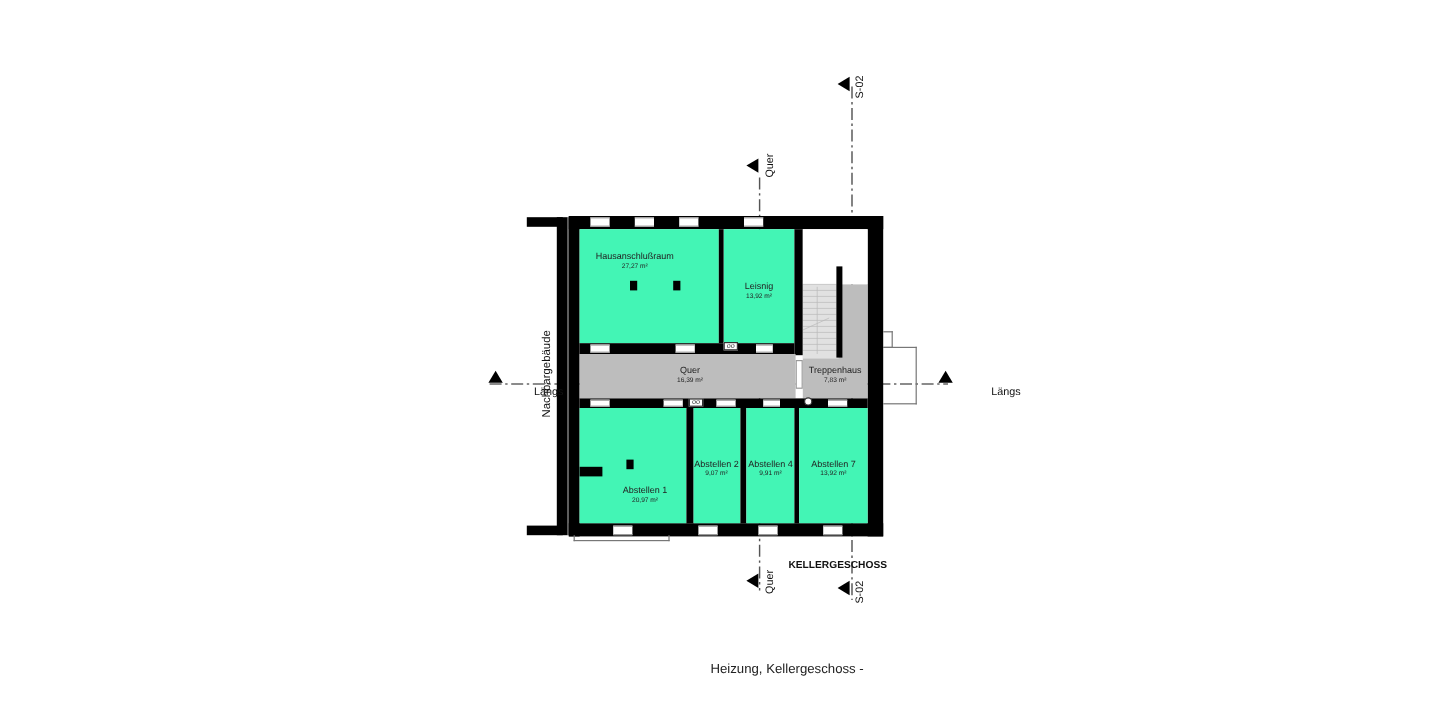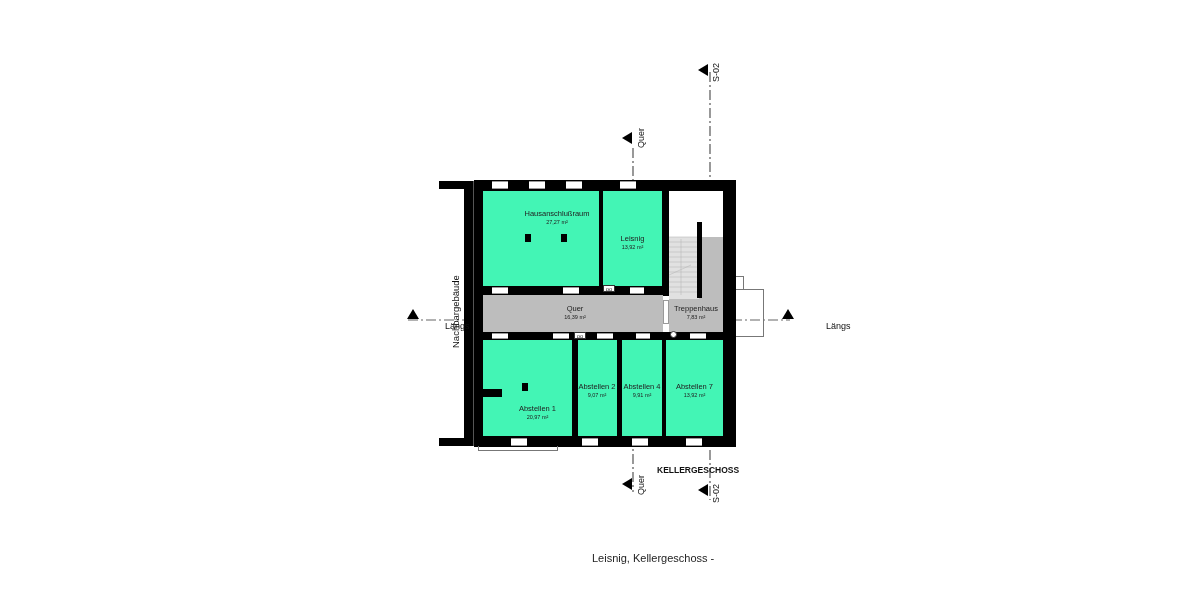--- a/index.html
+++ b/index.html
@@ -111,21 +111,21 @@
 <div class="wall" style="left:572px;top:340px;width:6px;height:96px;"></div>
 <div class="room" style="left:578px;top:340px;width:39px;height:96px;"></div>
 <div class="wall" style="left:617px;top:340px;width:5px;height:96px;"></div>
 <div class="room" style="left:622px;top:340px;width:40px;height:96px;"></div>
 <div class="wall" style="left:662px;top:340px;width:4px;height:96px;"></div>
 <div class="room" style="left:666px;top:340px;width:57px;height:96px;"></div>
 
 <div class="pillar" style="left:522px;top:383px;width:6px;height:8px;"></div>
 <div class="wall" style="left:483px;top:389px;width:19px;height:8px;"></div>
 
-<div class="label" style="left:483px;top:210px;width:92px;margin-left:28px;">
+<div class="label" style="left:483px;top:210px;width:92px;">
   <span class="name">Hausanschlußraum</span>
   <span class="area">27,27 m²</span>
 </div>
 <div class="label" style="left:603px;top:235px;width:59px;">
   <span class="name">Leisnig</span>
   <span class="area">13,92 m²</span>
 </div>
 <div class="label" style="left:530px;top:305px;width:90px;">
   <span class="name">Quer</span>
   <span class="area">16,39 m²</span>
@@ -166,13 +166,13 @@
 <div class="vtext" style="left:636px;top:495px;transform:rotate(-90deg);">Quer</div>
 
 <div class="tri" style="left:698px;top:64px;border-top:6px solid transparent;border-bottom:6px solid transparent;border-right:10px solid #000;"></div>
 <div class="vtext" style="left:711px;top:82px;transform:rotate(-90deg);">S-02</div>
 
 <div class="tri" style="left:698px;top:484px;border-top:6px solid transparent;border-bottom:6px solid transparent;border-right:10px solid #000;"></div>
 <div class="vtext" style="left:711px;top:503px;transform:rotate(-90deg);">S-02</div>
 
 <div class="abs" style="left:657px;top:465px;font-size:8.5px;font-weight:bold;color:#111;">KELLERGESCHOSS</div>
 
-<div class="abs" style="left:592px;top:552px;font-size:11px;color:#222;">Leisnig, Kellergeschoss -</div>
+<div class="abs" style="left:592px;top:552px;font-size:11px;color:#222;">Heizung, Kellergeschoss -</div>
 
 </body></html>

